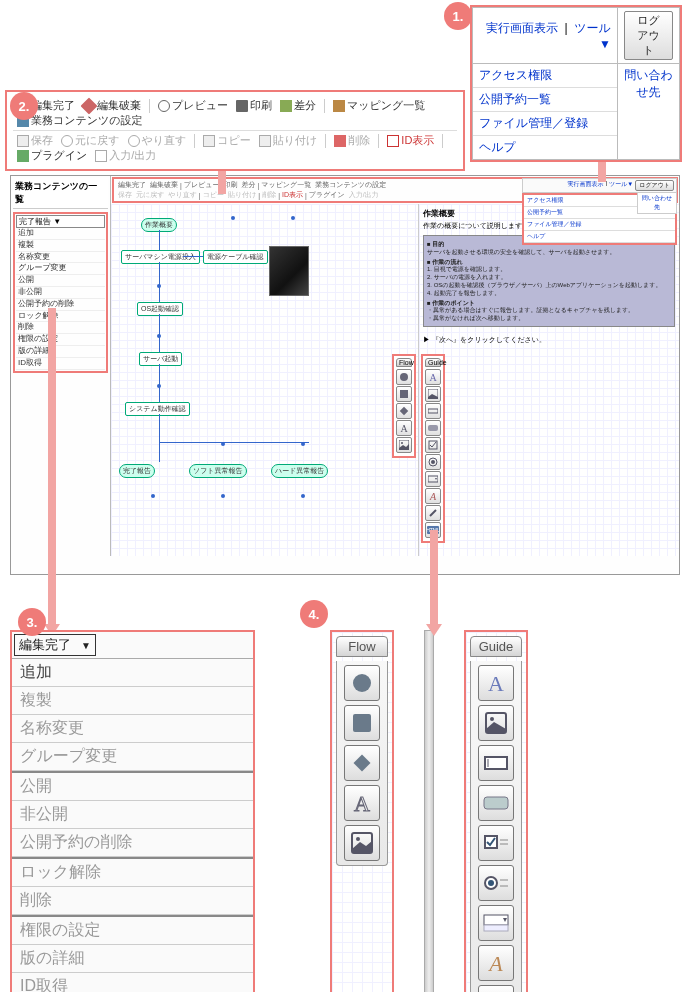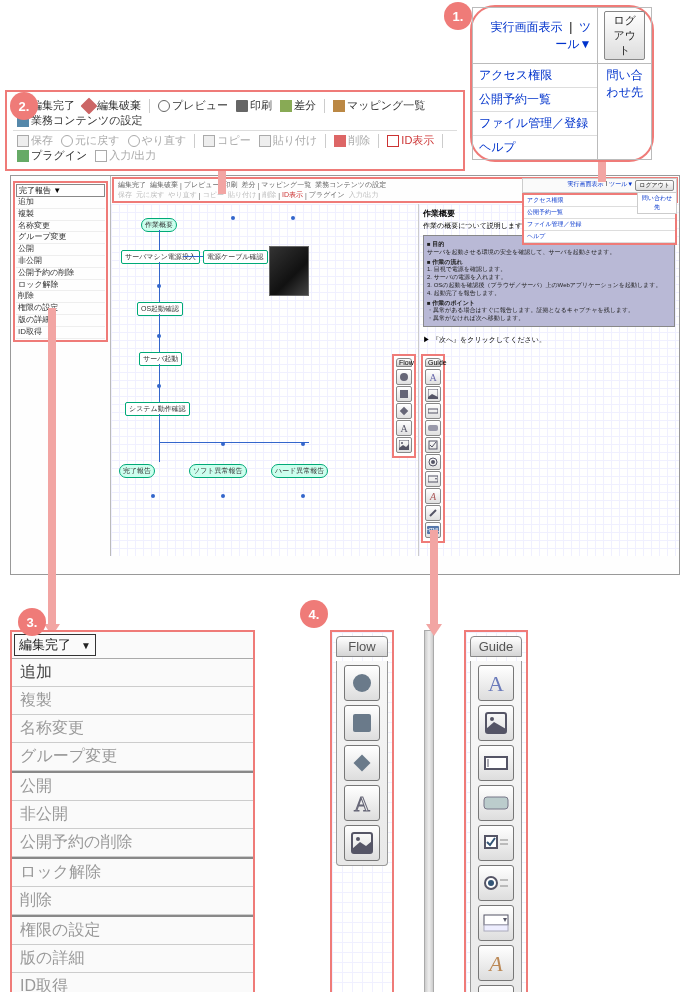--- a/index.html
+++ b/index.html
@@ -39,21 +39,21 @@
   .arrow-head-down {
     position: absolute;
     width: 0; height: 0;
     border-left: 8px solid transparent;
     border-right: 8px solid transparent;
     border-top: 12px solid #f2a5a3;
     z-index: 41;
   }
   
   .co1 {
-    top: 5px; left: 470px; width: 184px; border-radius: 25px;
+    top: 5px; left: 470px; width: 212px;
   }
   .co1 table { width: 100%; border-collapse: collapse; }
   .co1 td { border: 1px solid #bbb; padding: 3px 6px; font-size: 12px; }
   .co1 .top-row td { text-align: right; }
   .co1 .blue { color: #0033cc; }
   .co1 .btn {
     display: inline-block;
     border: 1px solid #888;
     background: linear-gradient(#fff,#ddd);
     padding: 1px 8px;
@@ -411,20 +411,21 @@
       </span>
   </div>
 </div>
 
 <div class="arrow" style="left:218px;top:138px;width:8px;height:56px"></div>
 <div style="position:absolute;left:210px;top:134px;width:0;height:0;border-left:12px solid transparent;border-right:12px solid transparent;border-bottom:14px solid #f2a5a3;z-index:41"></div>
 
 <div class="main">
   <div class="main-body">
     <div class="main-left">
+      <div class="hdr">業務コンテンツの一覧</div>
       <div class="menu-mini menu-mini-box">
         <div class="sel">
           <span>完了報告 ▼</span>
         </div>
         <ul>
           <li>追加</li>
           <li>複製</li>
           <li>名称変更</li>
           <li>グループ変更</li>
           <li>公開</li>

